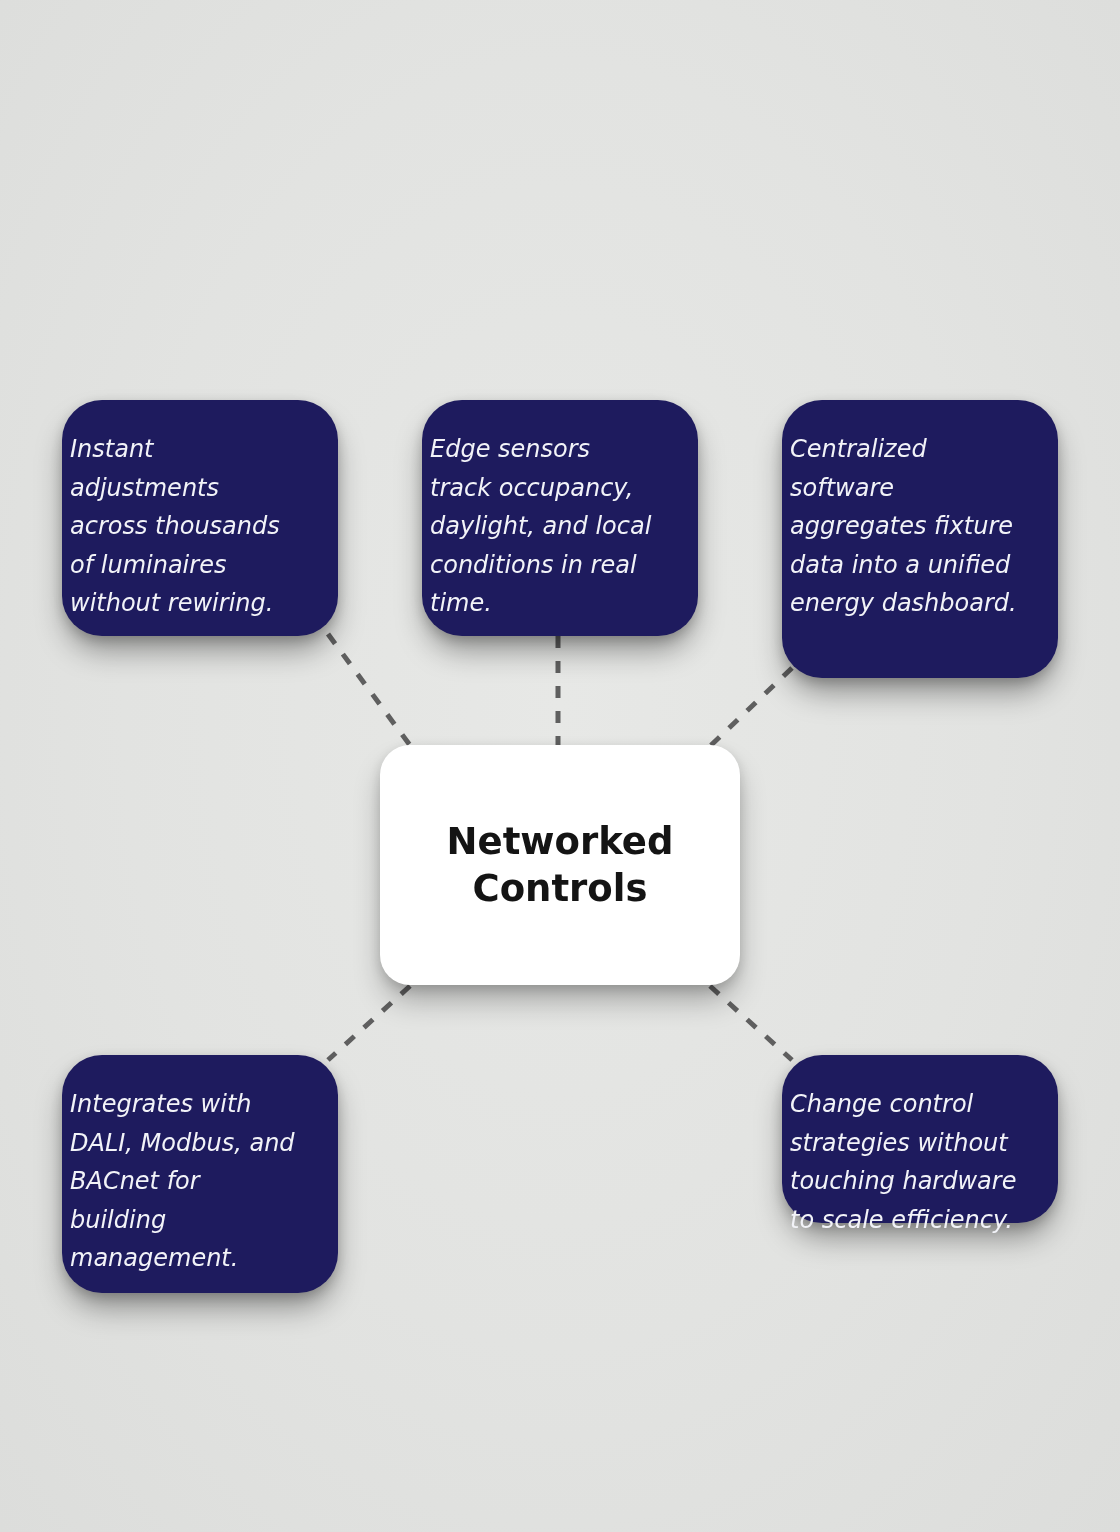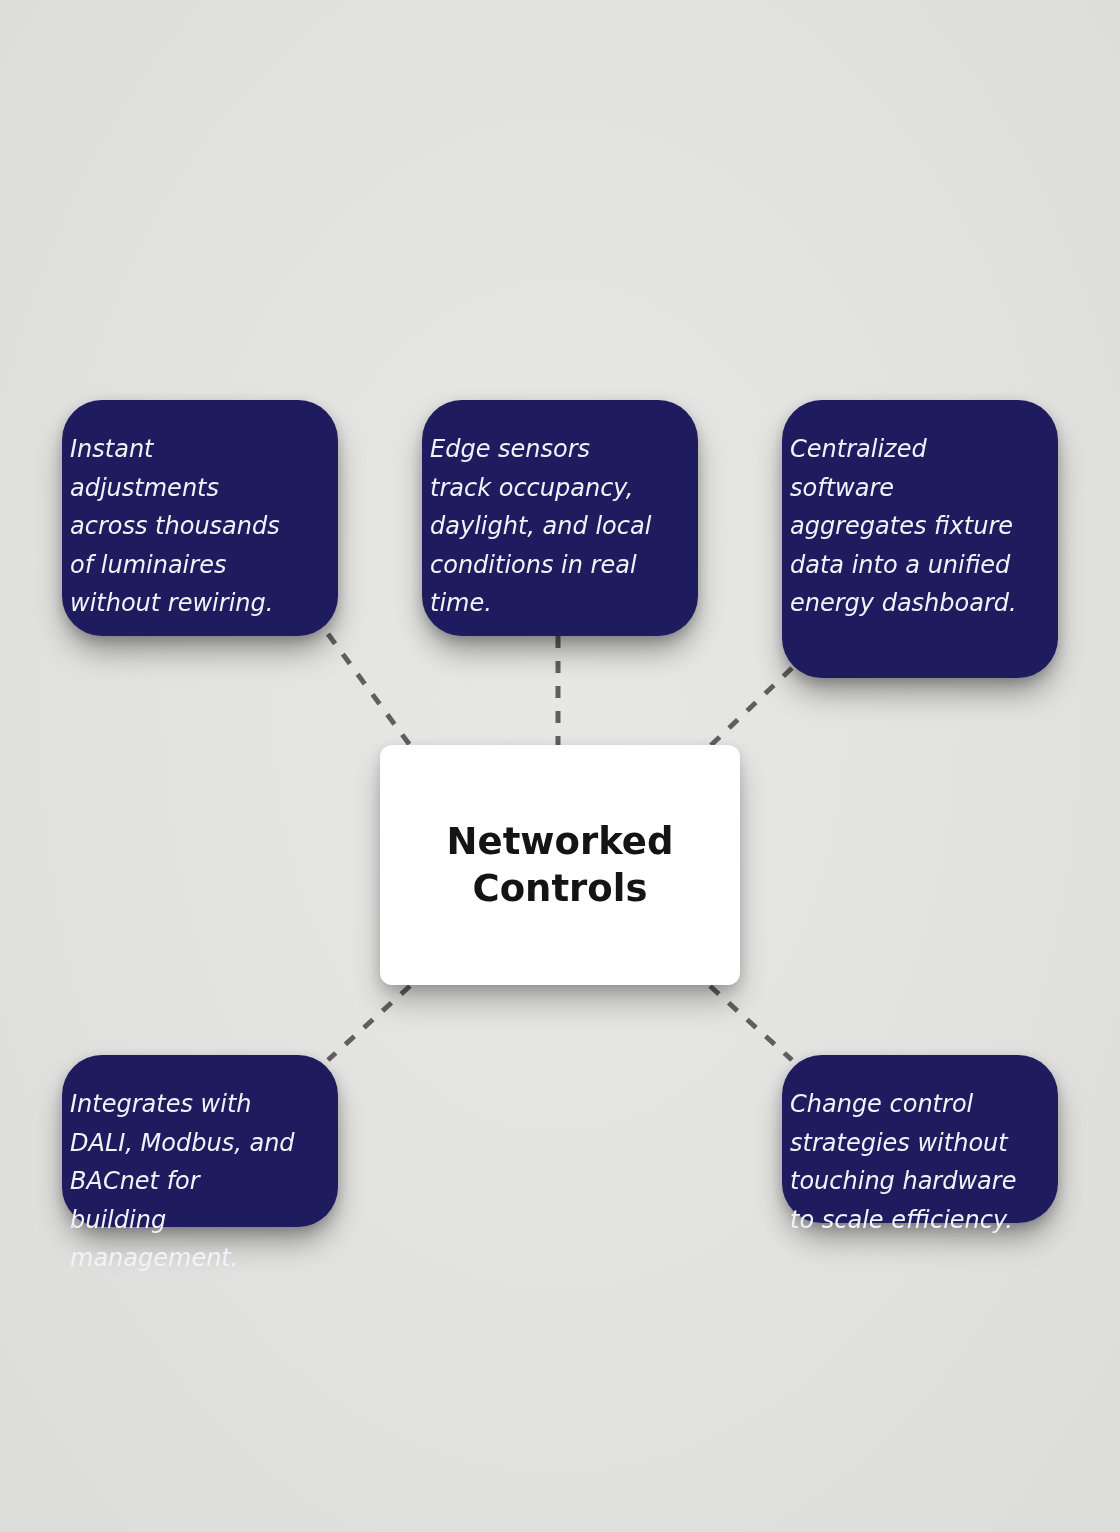--- a/index.html
+++ b/index.html
@@ -57,32 +57,32 @@
     font-size: 24px;
     line-height: 38.5px;
     font-style: italic;
   }
 
   .node p { width: 228px; }
 
   .node-top-left     { left: 62px;  top: 400px; width: 276px; height: 236px; }
   .node-top-center   { left: 422px; top: 400px; width: 276px; height: 236px; }
   .node-top-right    { left: 782px; top: 400px; width: 276px; height: 278px; }
-  .node-bottom-left  { left: 62px;  top: 1055px; width: 276px; height: 172px; }
+  .node-bottom-left  { left: 62px;  top: 1055px; width: 276px; height: 238px; }
   .node-bottom-right { left: 782px; top: 1055px; width: 276px; height: 168px; }
 
   .center-box {
     position: absolute;
     z-index: 2;
     left: 380px;
     top: 745px;
     width: 360px;
     height: 240px;
     background: #ffffff;
-    border-radius: 12px;
+    border-radius: 30px;
     box-shadow: 0 18px 30px -4px rgba(0,0,0,0.30), 0 4px 12px rgba(0,0,0,0.14);
     display: flex;
     align-items: center;
     justify-content: center;
     text-align: center;
   }
 
   .center-box span {
     display: block;
     width: 280px;

